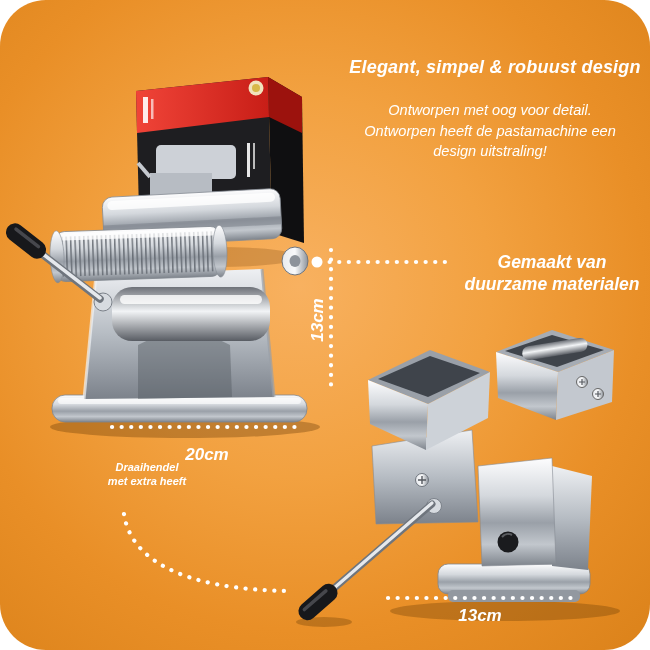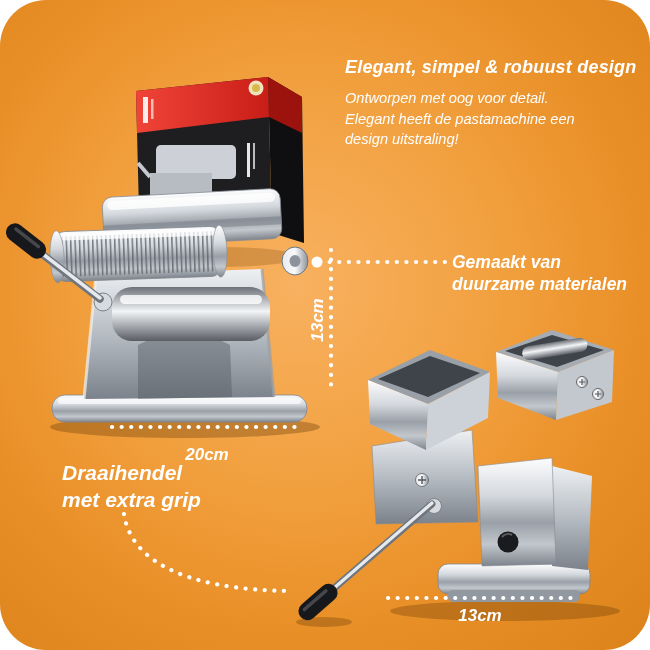--- a/index.html
+++ b/index.html
@@ -1,25 +1,25 @@
 <!DOCTYPE html>
 <html><head>
 <meta charset="utf-8">
 <style>
   * { margin:0; padding:0; box-sizing:border-box; }
   html,body { width:650px; height:650px; background:#ffffff;
               font-family:"Liberation Sans", sans-serif; }
   .stage { position:relative; width:650px; height:650px; background:#fff; overflow:hidden; }
   .panel { position:absolute; inset:0; border-radius:46px;
     background: radial-gradient(circle at 46% 44%, #f8b160 0%, #f2a140 38%, #e98f27 68%, #db821a 100%); }
-  .txt { position:absolute; color:#fff; font-style:italic; }
+  .txt { position:absolute; color:#fff; font-style:italic;text-align:center; }
   .title   { left:345px; top:57px;  width:300px; font-weight:700; font-size:18px; white-space:nowrap; letter-spacing:.2px; }
-  .bodytxt { left:345px; top:88px;  width:290px; font-size:14.6px; line-height:1.42; }
+  .bodytxt { left:345px; top:100px;  width:290px; font-size:14.6px; line-height:1.42; }
   .materials { left:452px; top:251px; width:200px; font-weight:700; font-size:17.5px; line-height:1.28; }
-  .handle    { left:62px;  top:460px; width:170px; font-weight:700; font-size:21px; line-height:1.28; }
+  .handle    { left:62px;  top:460px; width:170px; font-weight:700; font-size:11px; line-height:1.28; }
   .dim { font-weight:700; font-size:17px; text-align:center; }
   .dim-w { left:157px; top:445px; width:100px; }
   .dim-h { left:288px; top:310px; width:60px; transform:rotate(-90deg); }
   .dim-d { left:430px; top:606px; width:100px; }
   svg.abs { position:absolute; overflow:visible; }
 </style>
 </head>
 <body>
 
 <div class="stage">
@@ -160,27 +160,27 @@
       <line x1="112" y1="427" x2="302" y2="427"></line>
       <line x1="388" y1="598" x2="572" y2="598"></line>
       <path d="M124 514 C 130 556 176 590 292 591"></path>
     </g>
     <circle cx="317" cy="262" r="5.5" fill="#ffffff"></circle>
   </svg>
 
   <div class="txt title">Elegant, simpel &amp; robuust design</div>
   <div class="txt bodytxt">
     <div>Ontworpen met oog voor detail.</div>
-    <div>Elegant heeft de pastamachine een</div>
+    <div>Ontworpen heeft de pastamachine een</div>
     <div>design uitstraling!</div>
   </div>
   <div class="txt materials">
     <div>Gemaakt van</div>
     <div>duurzame materialen</div>
   </div>
   <div class="txt handle">
     <div>Draaihendel</div>
-    <div>met extra grip</div>
+    <div>met extra heeft</div>
   </div>
   <div class="txt dim dim-h">13cm</div>
   <div class="txt dim dim-w">20cm</div>
   <div class="txt dim dim-d">13cm</div>
 </div>
 
 </body></html>

